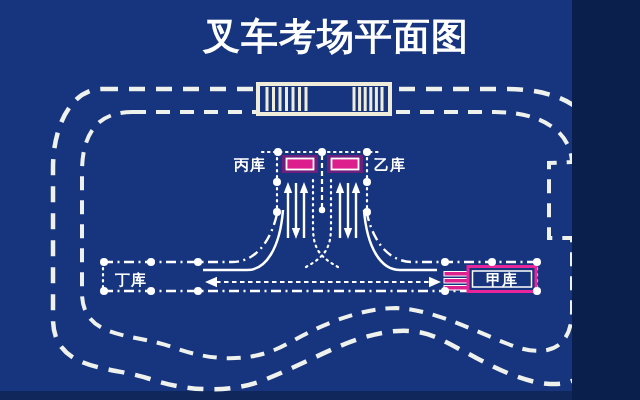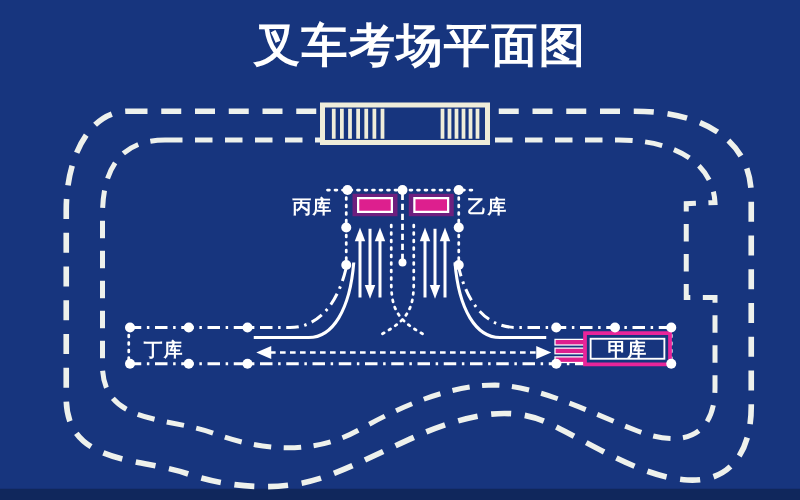--- a/index.html
+++ b/index.html
@@ -1,18 +1,18 @@
 <!DOCTYPE html>
 <html><head>
 <meta charset="utf-8">
 <style>
   html,body{margin:0;padding:0;background:#0b1f4d;}
   .stage{
     position:relative;
-    width:640px;height:400px;
+    width:572px;height:400px;
     overflow:hidden;
     font-family:"DejaVu Sans","Liberation Sans",sans-serif;
   }
   .stage svg{display:block;}
   text{
     font-family:"DejaVu Sans","Liberation Sans",sans-serif;
     fill:#ffffff;
     font-weight:bold;
   }
   .title-text{font-size:37px;letter-spacing:1px;}

